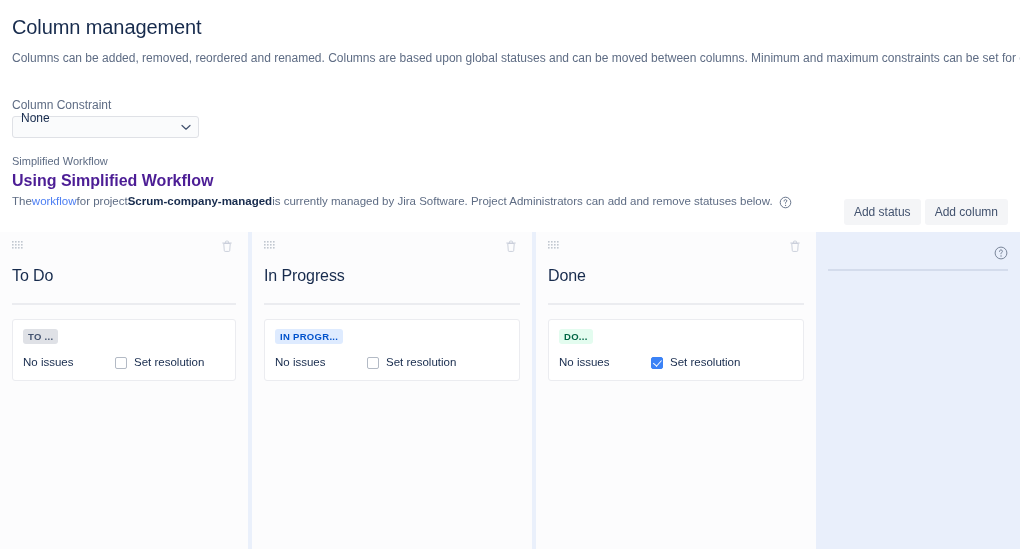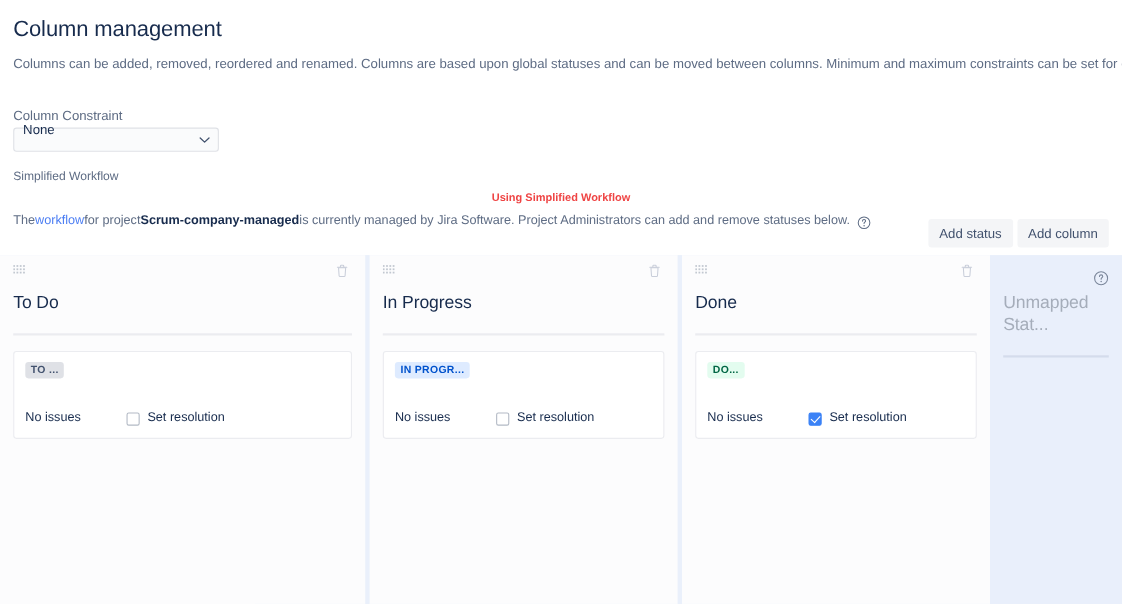--- a/index.html
+++ b/index.html
@@ -85,26 +85,25 @@
 
   
   .wf-block { margin-top: 16px; }
   .wf-kicker {
     font-size: 11px;
     font-weight: normal;
     color: #5E6C84;
     line-height: 15px;
   }
   .wf-heading {
-    font-size: 10px;
+    font-size: 16px;
     font-weight: bold;
-    color: #ef4444;
+    color: #4c1d95;
     line-height: 17px;
     margin-top: 3px;
-    text-align: center;
   }
   .wf-text {
     font-size: 11.5px;
     color: #5E6C84;
     line-height: 16px;
     margin-top: 4px;
     display: flex;
     align-items: flex-end;
     gap: 0;
     white-space: nowrap;
@@ -151,21 +150,21 @@
     background: #EAF0FB;
     display: flex;
   }
 
   .column {
     background: #FCFCFD;
     height: 317px;
     position: relative;
     padding: 0 12px;
   }
-  .col-todo     { width: 332px; }
+  .col-todo     { width: 248px; }
   .col-inprog   { width: 280px; }
   .col-done     { width: 280px; }
   .col-sep      { width: 4px; background: #EAF0FB; height: 317px; }
 
   .column.unmapped {
     background: #E9EFFB;
     width: 176px;
     flex: 1;
   }
 
@@ -250,21 +249,21 @@
     max-width: 90px;
     overflow: hidden;
     white-space: nowrap;
   }
   .lz-default { background: #DFE1E6; color: #42526E; }
   .lz-blue    { background: #DEEBFF; color: #0052CC; }
   .lz-green   { background: #E3FCEF; color: #006644; }
 
   .card-row {
     display: flex;
-    margin-top: 24px;
+    margin-top: 7px;
   }
   .card-issues {
     font-size: 11.5px;
     color: #172B4D;
     line-height: 15px;
     width: 92px;
     flex: none;
   }
   .res-wrap {
     display: flex;
@@ -495,19 +494,18 @@
       <button class="help-btn-unmapped">
         <span>
           <svg viewBox="0 0 14 14" width="14" height="14" aria-hidden="true">
             <circle cx="7" cy="7" r="5.9" fill="none" stroke="#7A869A" stroke-width="1"></circle>
             <path d="M5.5 5.4c0-0.9 0.7-1.5 1.5-1.5s1.5 0.6 1.5 1.4c0 0.9-1.1 1.1-1.4 1.9l-0.05 0.6" fill="none" stroke="#7A869A" stroke-width="1" stroke-linecap="round"></path>
             <circle cx="7.05" cy="10" r="0.7" fill="#7A869A"></circle>
           </svg>
         </span>
       </button>
       <div class="col-topbar"></div>
-      <div class="col-title muted">Unmapped Stat...</div>
       <div class="col-divider muted"></div>
     </div>
 
   </div>
 
 </div>
 
 </body></html>

